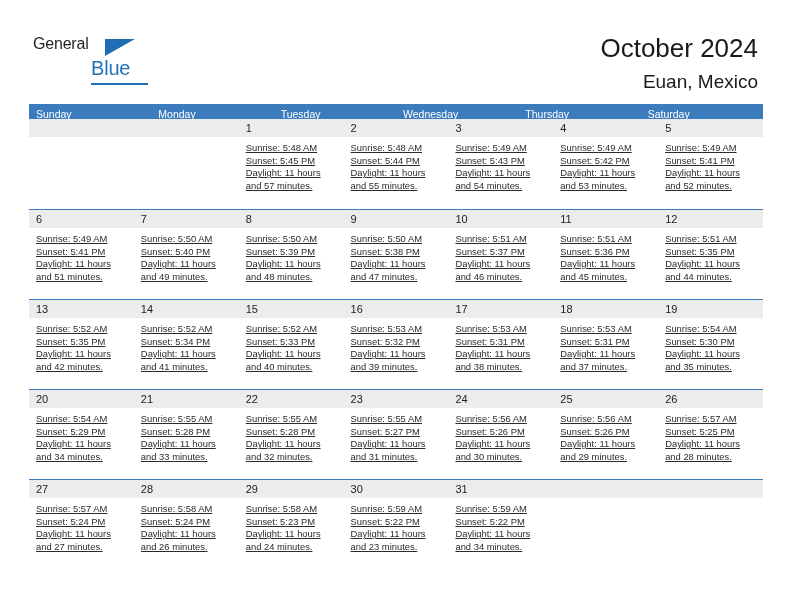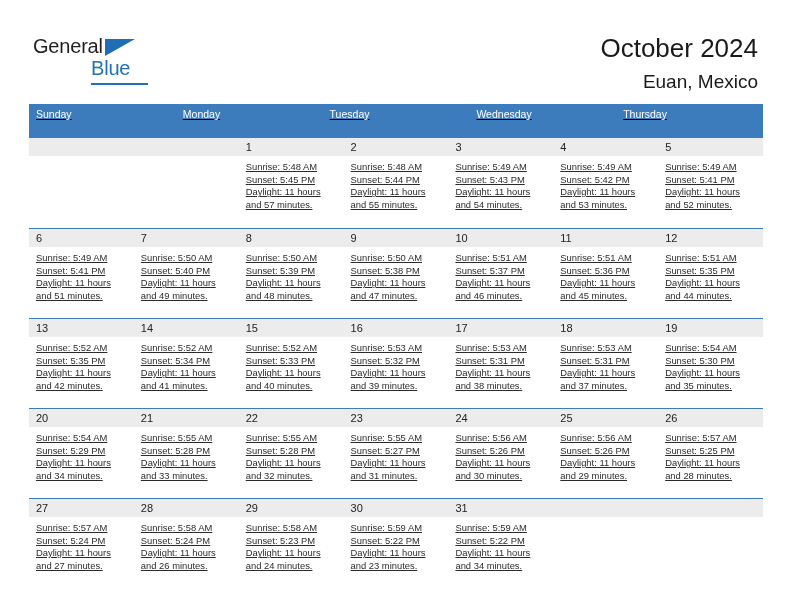--- a/index.html
+++ b/index.html
@@ -33,21 +33,21 @@
     position: absolute;
     left: 33px;
     top: 36px;
     width: 200px;
     height: 52px;
   }
   .logo-general {
     position: absolute;
     left: 0;
     top: 0;
-    font-size: 20px;
+    font-size: 16px;
     letter-spacing: -0.2px;
     color: #231f20;
     line-height: 1;
   }
   .logo-tri {
     position: absolute;
     left: 72px;
     top: 3px;
     width: 0;
     height: 0;
@@ -96,21 +96,21 @@
   
   .calendar {
     position: absolute;
     left: 29px;
     top: 104px;
     width: 734px;
   }
   .dow-row {
     display: flex;
     background: #3c7cbd;
-    height: 34px;
+    height: 15px;
     text-decoration: underline;
   }
   .dow {
     flex: 1 1 0;
     color: #ffffff;
     font-size: 10.5px;
     line-height: 21px;
     padding-left: 7px;
     box-sizing: border-box;
     white-space: nowrap;
@@ -176,20 +176,21 @@
 
   </div>
 
   <div class="calendar">
     <div class="dow-row">
       <div class="dow">Sunday</div>
       <div class="dow">Monday</div>
       <div class="dow">Tuesday</div>
       <div class="dow">Wednesday</div>
       <div class="dow">Thursday</div>
+      <div class="dow">Saturday</div>
     </div>
 
     <div id="weeks-container">
         <div class="week first">
           <div class="cell empty">
             <div class="cell-date"></div>
           </div>
           <div class="cell empty">
             <div class="cell-date"></div>
           </div>

